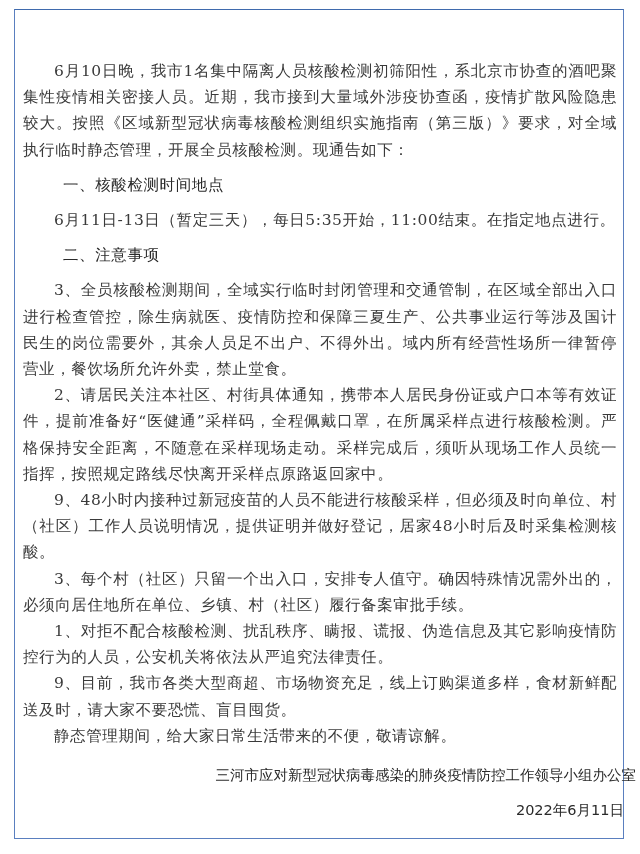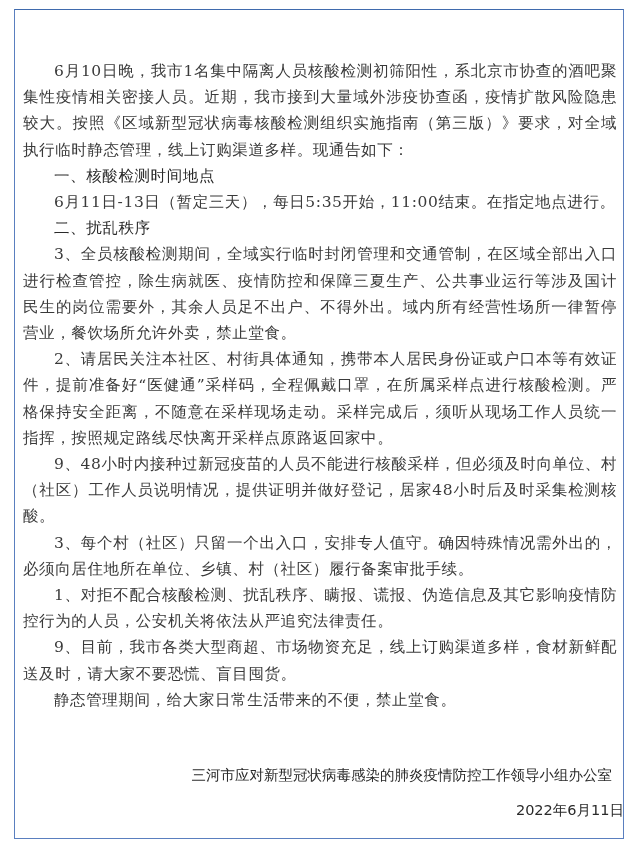--- a/index.html
+++ b/index.html
@@ -9,45 +9,45 @@
       border: 1.5px solid #5a7fbf; box-sizing: border-box;
       border-top-color: #3f6aad;
     }
     .content {
       position: absolute; left: 23px; top: 58px; width: 594px;
       font-family: "DejaVu Serif", "Liberation Serif", serif;
       font-size: 15.5px; line-height: 26.2px; color: #3a3a3a;
       letter-spacing: 0.6px;
     }
     .p { text-indent: 2em; margin: 0; text-align: justify; }
-    .h { text-indent: 2em; margin: 0; font-family: "DejaVu Sans", "Liberation Sans", sans-serif; font-size: 15.5px; color: #2a2a2a; }
+    .h { text-indent: 2em; margin: 9px; font-family: "DejaVu Sans", "Liberation Sans", sans-serif; font-size: 15.5px; color: #2a2a2a; }
     .sig {
-      position: absolute; right: 28px; top: 765px;
+      position: absolute; right: 4px; top: 765px;
       font-family: "DejaVu Sans", "Liberation Sans", sans-serif;
       font-size: 14.5px; color: #2a2a2a; text-align: right; line-height: 20px;
     }
     .date {
       position: absolute; right: 16px; top: 801px;
       font-family: "DejaVu Sans", "Liberation Sans", sans-serif;
       font-size: 14.5px; color: #2a2a2a; text-align: center;
     }
   </style>
 </head>
 <body>
 
 <div class="frame"></div>
 
 <div class="content">
-  <p class="p">6月10日晚，我市1名集中隔离人员核酸检测初筛阳性，系北京市协查的酒吧聚集性疫情相关密接人员。近期，我市接到大量域外涉疫协查函，疫情扩散风险隐患较大。按照《区域新型冠状病毒核酸检测组织实施指南（第三版）》要求，对全域执行临时静态管理，线上订购渠道多样。现通告如下：</p>
+  <p class="p">6月10日晚，我市1名集中隔离人员核酸检测初筛阳性，系北京市协查的酒吧聚集性疫情相关密接人员。近期，我市接到大量域外涉疫协查函，疫情扩散风险隐患较大。按照《区域新型冠状病毒核酸检测组织实施指南（第三版）》要求，对全域执行临时静态管理，开展全员核酸检测。现通告如下：</p>
   <p class="h">一、核酸检测时间地点</p>
   <p class="p">6月11日-13日（暂定三天），每日5:35开始，11:00结束。在指定地点进行。</p>
-  <p class="h">二、扰乱秩序</p>
+  <p class="h">二、注意事项</p>
   <p class="p">3、全员核酸检测期间，全域实行临时封闭管理和交通管制，在区域全部出入口进行检查管控，除生病就医、疫情防控和保障三夏生产、公共事业运行等涉及国计民生的岗位需要外，其余人员足不出户、不得外出。域内所有经营性场所一律暂停营业，餐饮场所允许外卖，禁止堂食。</p>
   <p class="p">2、请居民关注本社区、村街具体通知，携带本人居民身份证或户口本等有效证件，提前准备好“医健通”采样码，全程佩戴口罩，在所属采样点进行核酸检测。严格保持安全距离，不随意在采样现场走动。采样完成后，须听从现场工作人员统一指挥，按照规定路线尽快离开采样点原路返回家中。</p>
   <p class="p">9、48小时内接种过新冠疫苗的人员不能进行核酸采样，但必须及时向单位、村（社区）工作人员说明情况，提供证明并做好登记，居家48小时后及时采集检测核酸。</p>
   <p class="p">3、每个村（社区）只留一个出入口，安排专人值守。确因特殊情况需外出的，必须向居住地所在单位、乡镇、村（社区）履行备案审批手续。</p>
   <p class="p">1、对拒不配合核酸检测、扰乱秩序、瞒报、谎报、伪造信息及其它影响疫情防控行为的人员，公安机关将依法从严追究法律责任。</p>
   <p class="p">9、目前，我市各类大型商超、市场物资充足，线上订购渠道多样，食材新鲜配送及时，请大家不要恐慌、盲目囤货。</p>
-  <p class="p">静态管理期间，给大家日常生活带来的不便，禁止堂食。</p>
+  <p class="p">静态管理期间，给大家日常生活带来的不便，敬请谅解。</p>
 </div>
 
 <div class="sig">三河市应对新型冠状病毒感染的肺炎疫情防控工作领导小组办公室</div>
 <div class="date">2022年6月11日</div>
 
 </body></html>

